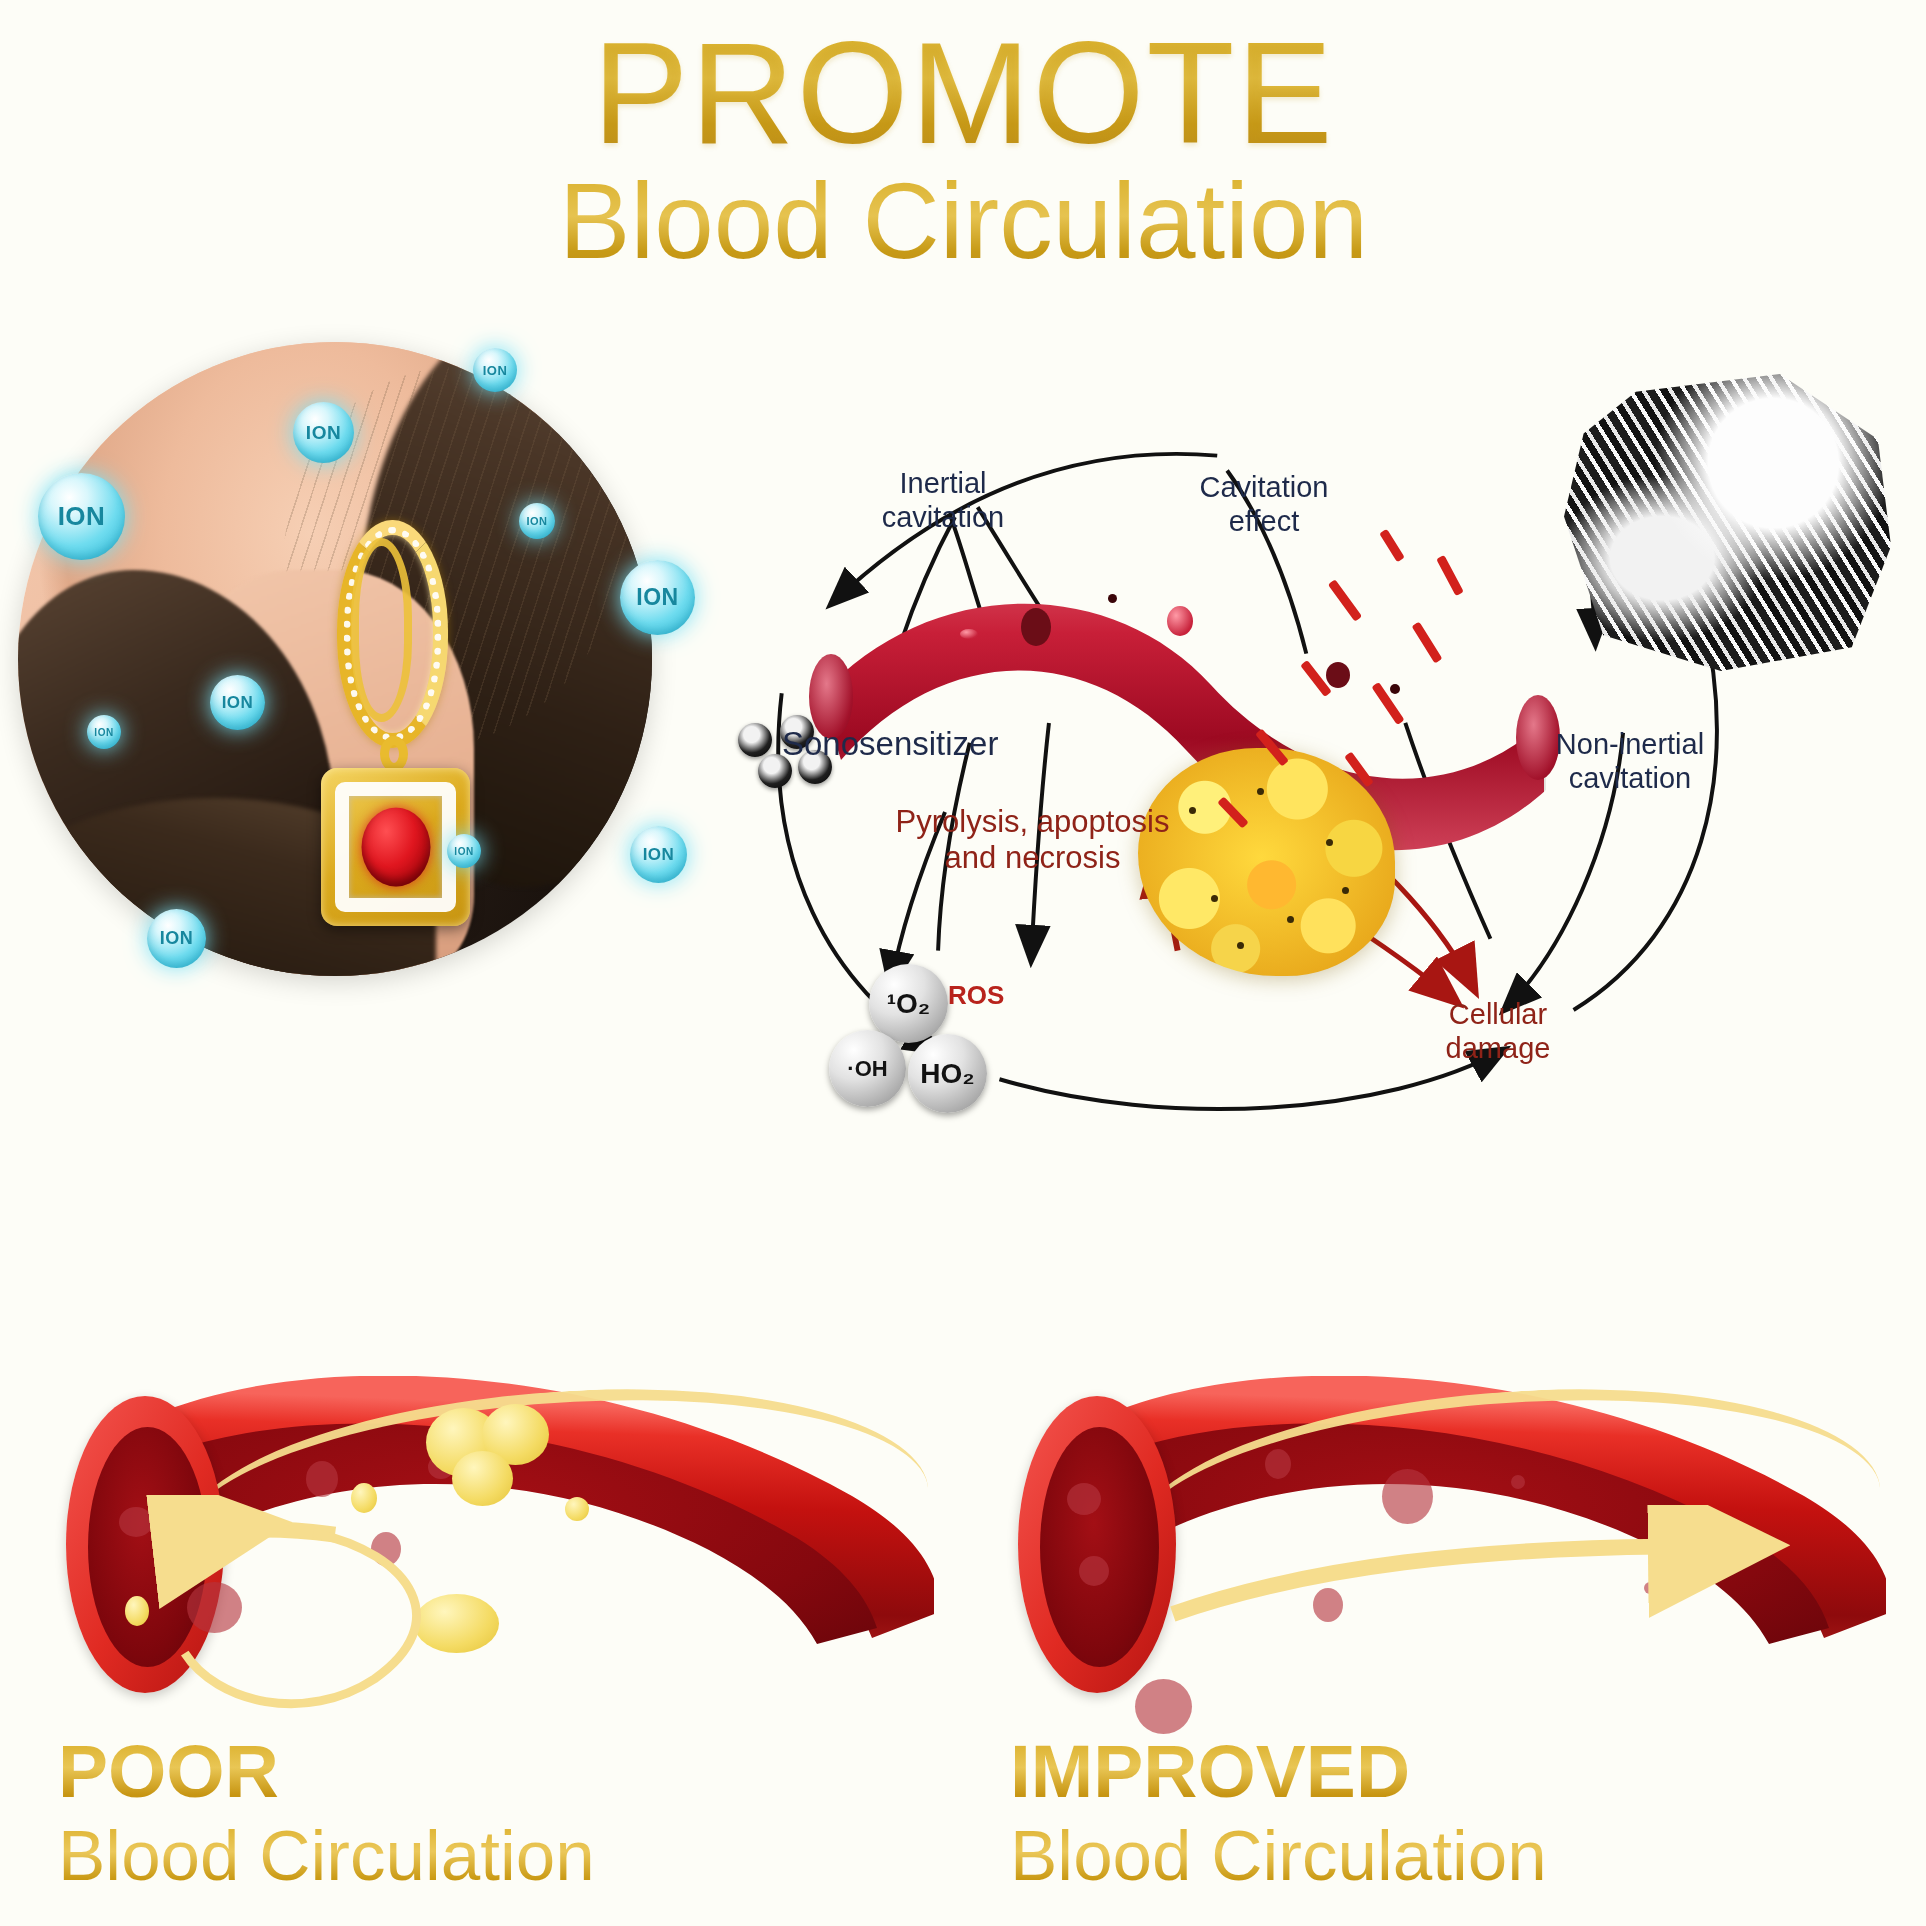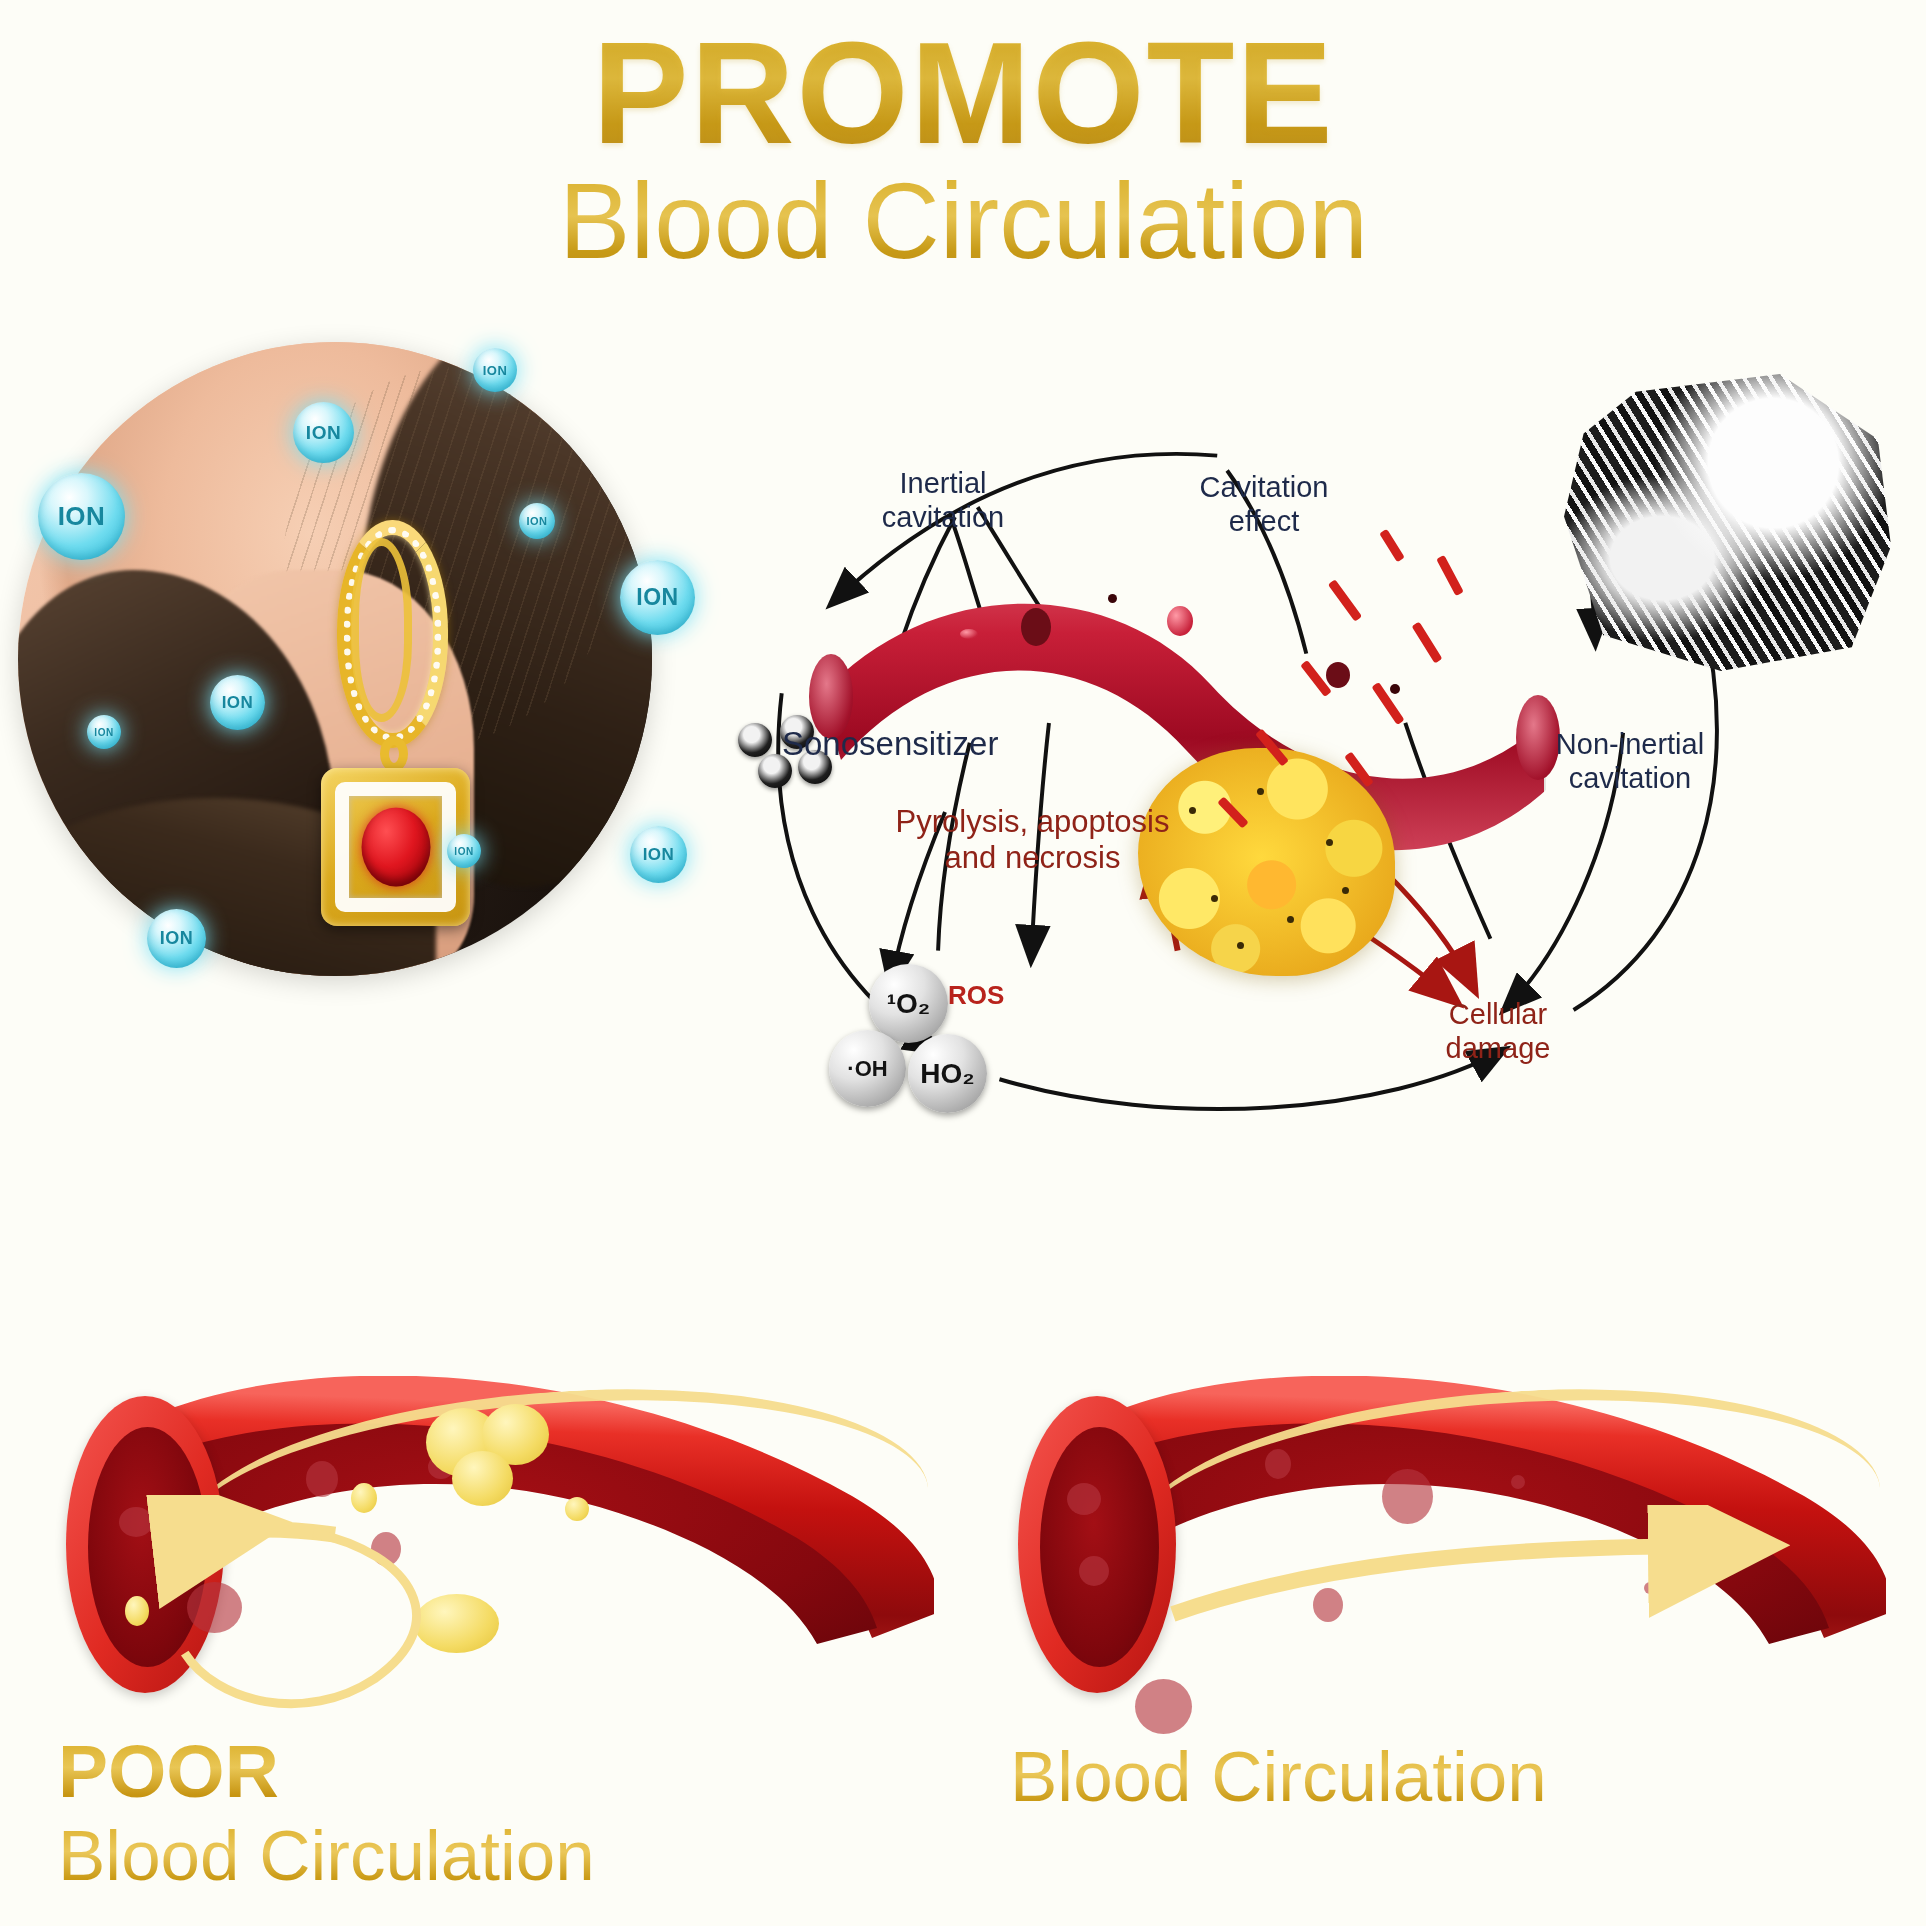--- a/index.html
+++ b/index.html
@@ -8,21 +8,21 @@
     background:#fdfdf7;
     font-family:"Liberation Sans", sans-serif;
     position:relative;
     overflow:hidden;
   }
   .stage { position:absolute; inset:0; }
 
   
   .header { position:absolute; top:18px; left:0; width:100%; text-align:center; }
   .title-main {
-    font-size:144px; font-weight:bold; letter-spacing:2px; line-height:1.05;
+    font-size:144px; font-weight:normal; letter-spacing:2px; line-height:1.05;
     background:linear-gradient(180deg,#d4a923 0%,#e3be42 40%,#c99a17 70%,#b9891a 100%);
     -webkit-background-clip:text; background-clip:text; color:transparent;
     text-shadow:0 3px 5px rgba(190,150,30,.18);
   }
   .title-sub {
     font-size:107px; font-weight:500; line-height:1.1; margin-top:-6px;
     background:linear-gradient(180deg,#d8ae28 0%,#e6c350 45%,#c79a16 75%,#bd8d18 100%);
     -webkit-background-clip:text; background-clip:text; color:transparent;
   }
 
@@ -431,19 +431,20 @@
         <svg class="flow-arrow" width="673" height="198" style="left:147px;top:139px;" viewBox="0 0 680 200">
           <defs>
             <marker id="fa-r" markerWidth="9" markerHeight="9" refX="1" refY="4.5" orient="auto">
               <path d="M0,0 L9,4.5 L0,9 Z" fill="#f6dd8e"></path>
             </marker>
           </defs>
           <path d="M 16 110 C 160 60, 330 44, 512 42" fill="none" stroke="#f6dd8e" stroke-width="16" marker-end="url(#fa-r)"></path>
         </svg>
       </div>
       <div class="vcaption">
+        <div class="vcap-top">IMPROVED</div>
         <div class="vcap-bot">Blood Circulation</div>
       </div>
     </div>
   </div>
 
 </div>
 
 
 </body></html>

